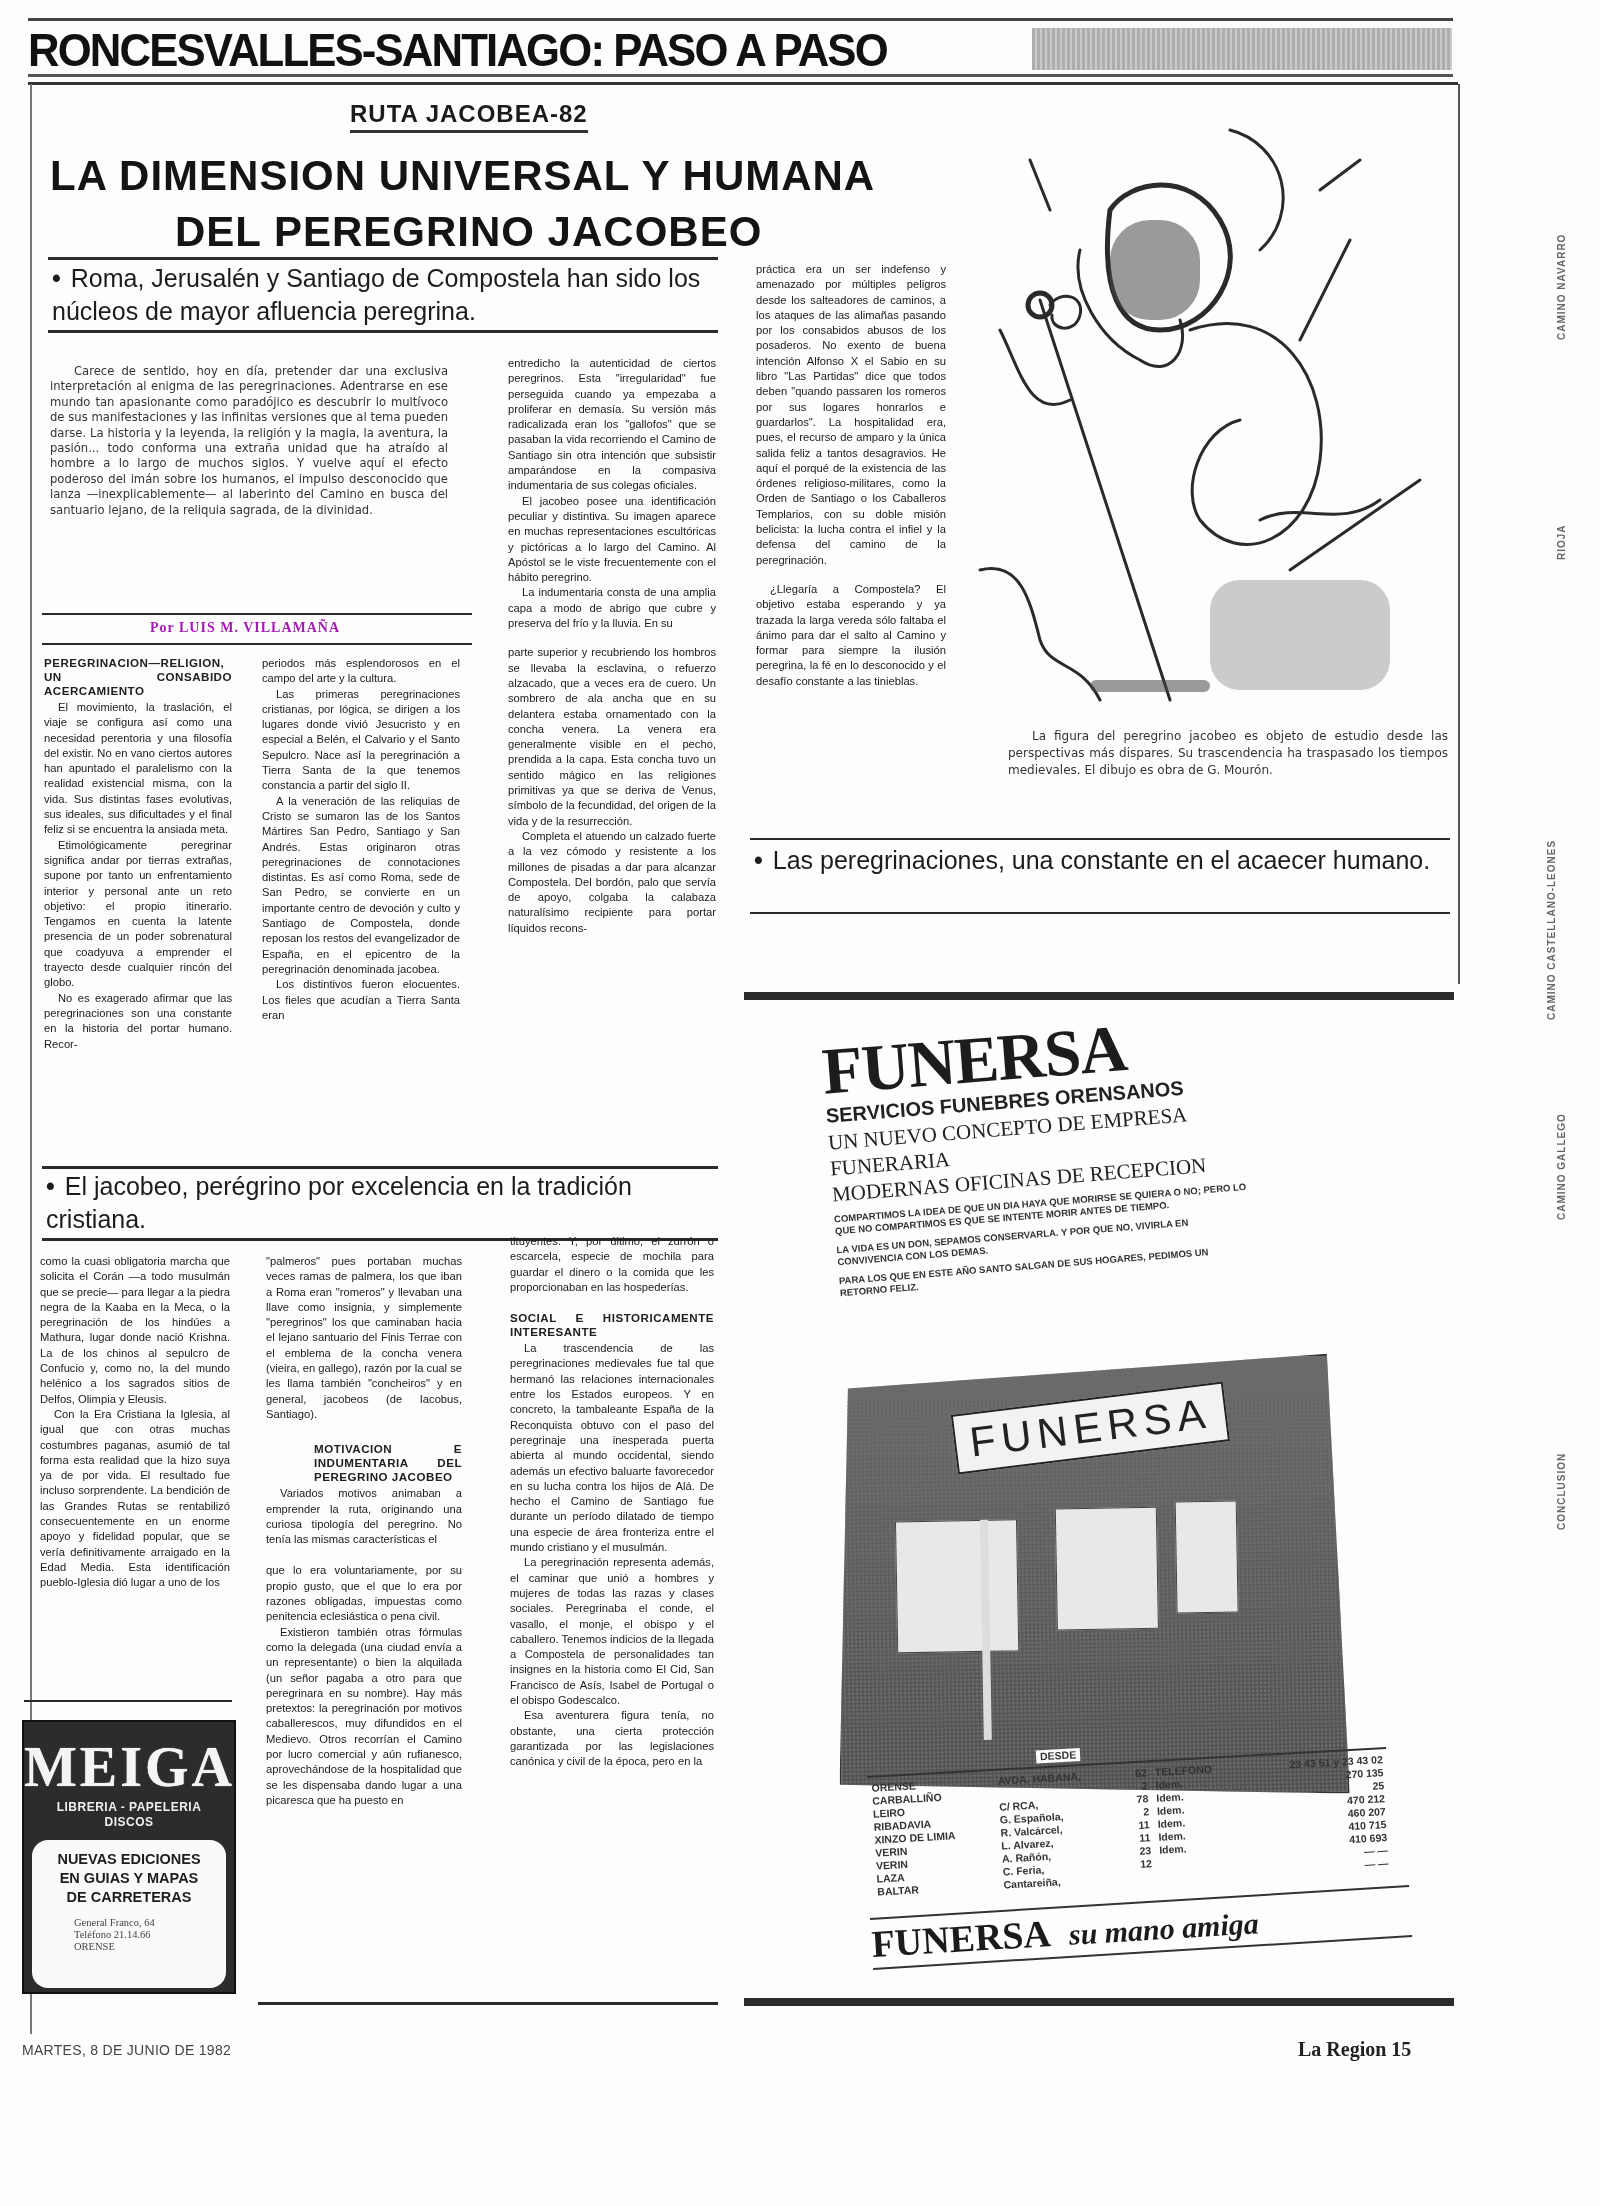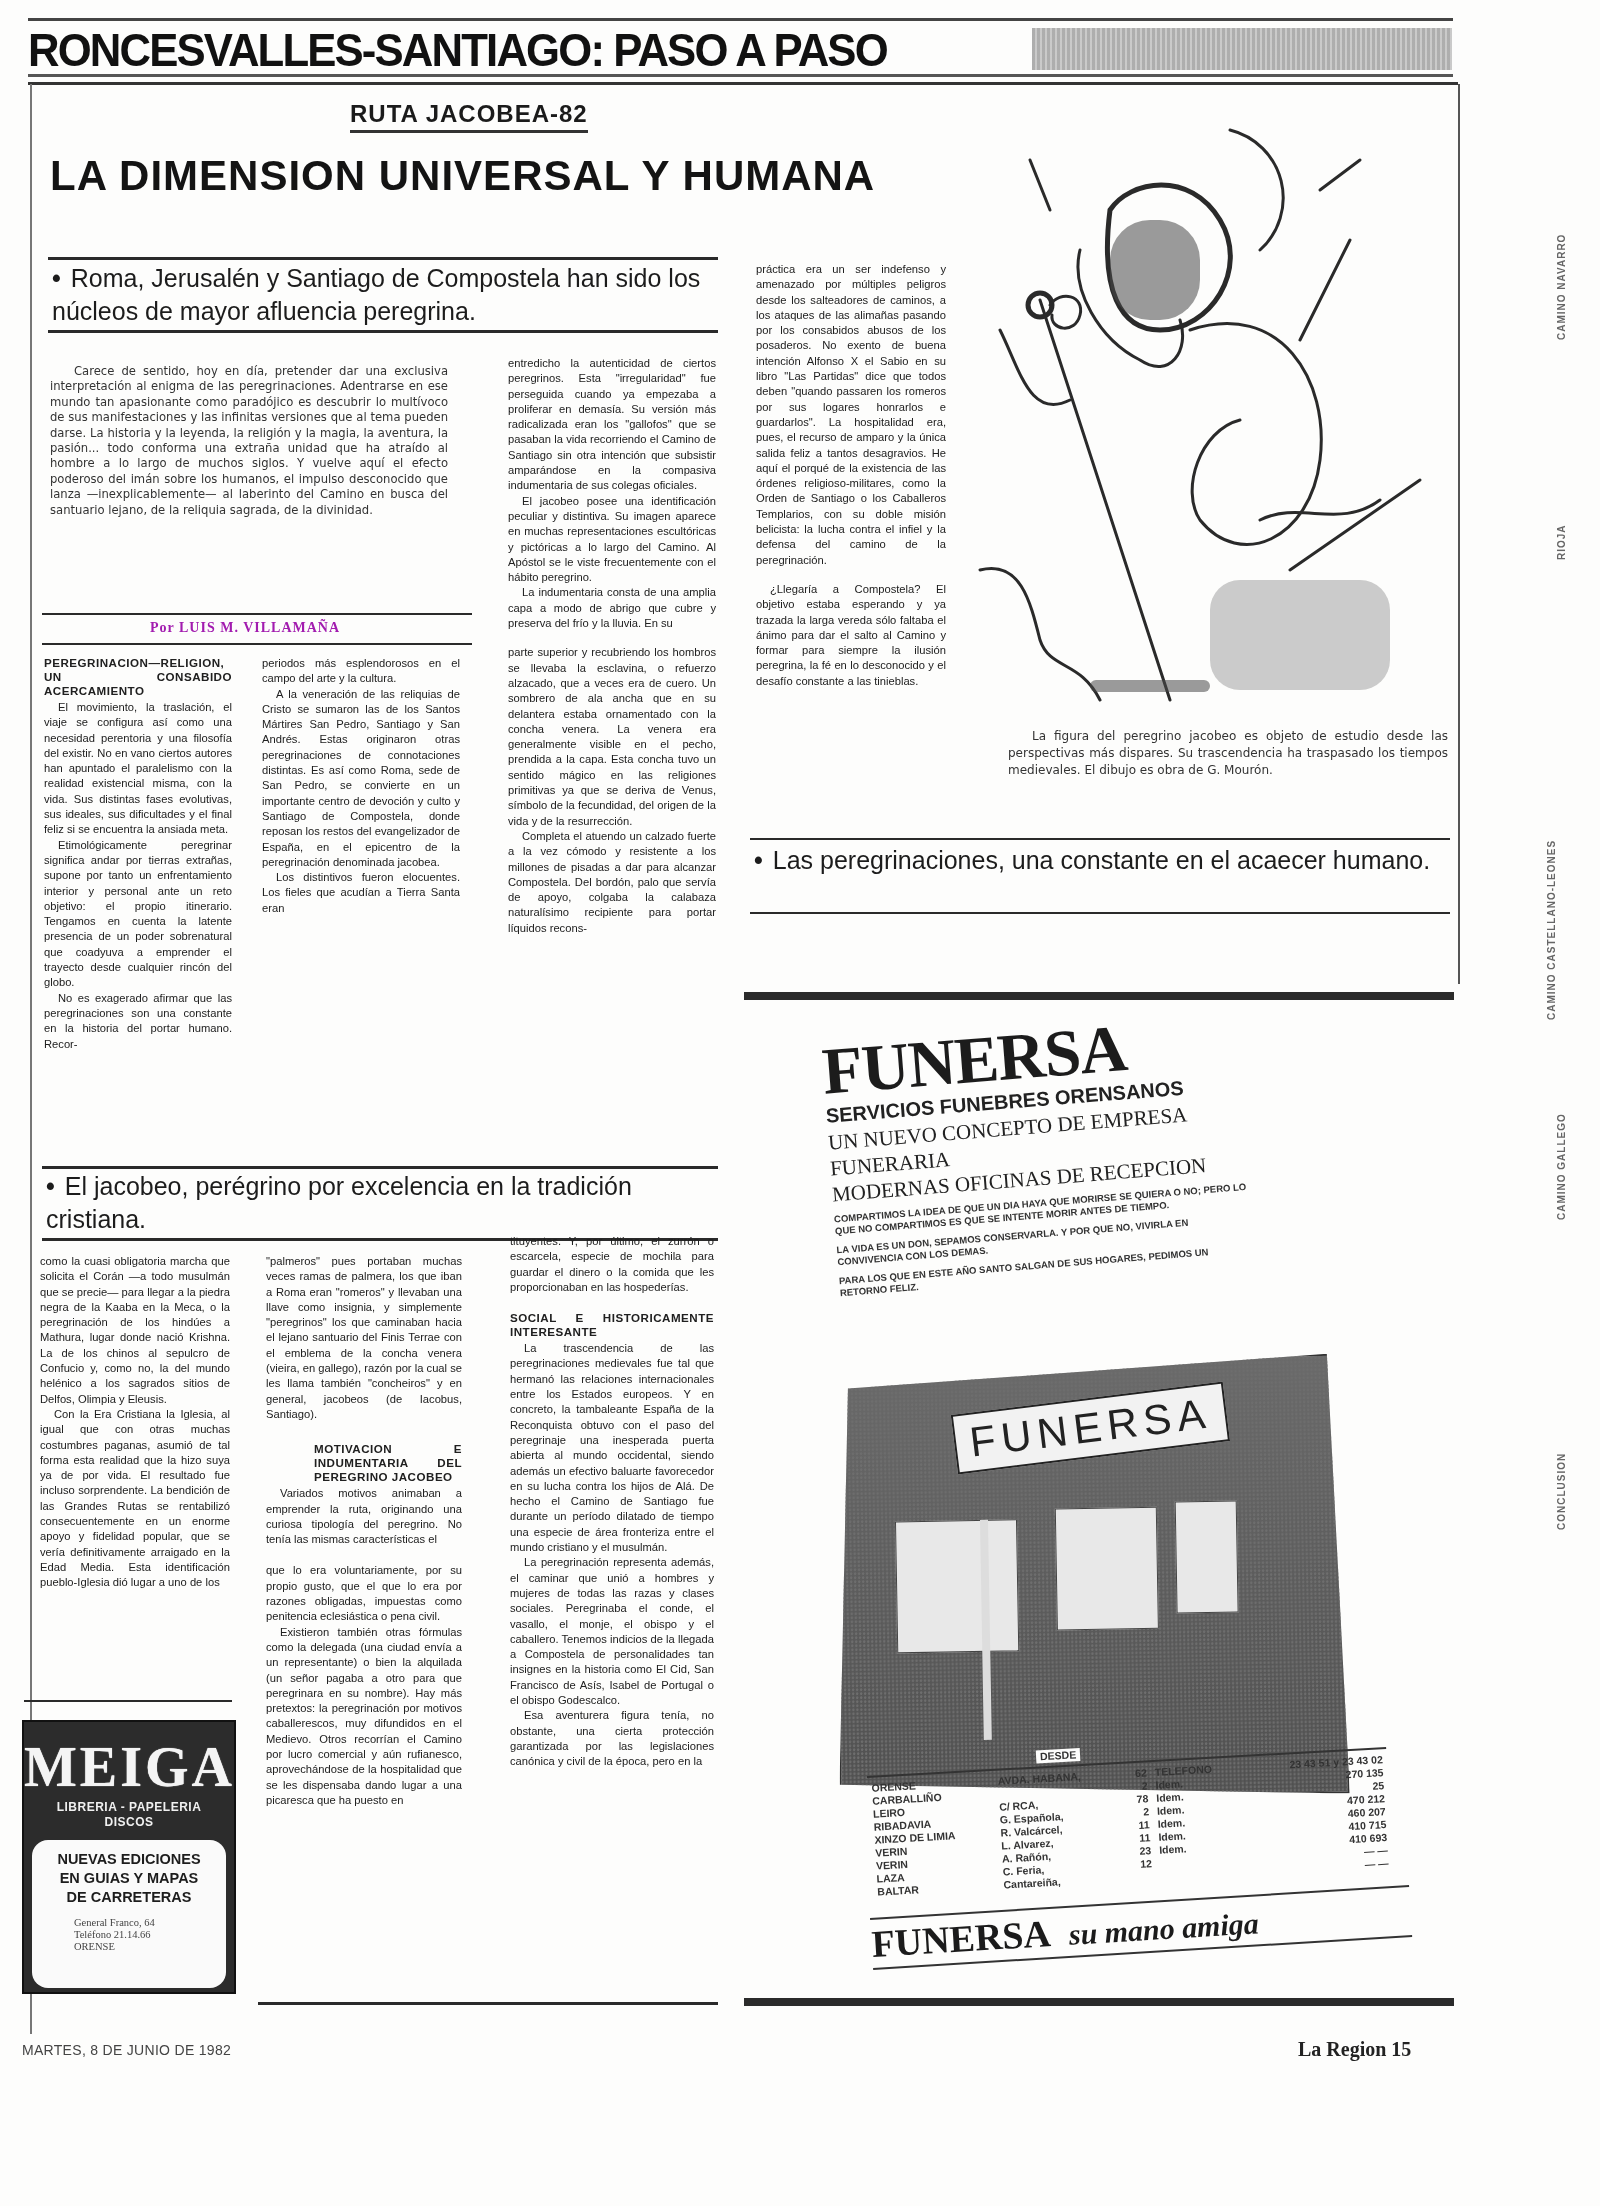--- a/index.html
+++ b/index.html
@@ -59,20 +59,21 @@
 <div class="abs masthead">RONCESVALLES-SANTIAGO: PASO A PASO</div>
 <div class="abs mast-shade"></div>
 <div class="rule" style="left:28px;top:74px;width:1425px;height:3px;background:#555;"></div>
 <div class="rule" style="left:28px;top:82px;width:1430px;height:3px;background:#333;"></div>
 <div class="abs frame-left"></div>
 <div class="abs frame-right"></div>
 
 <div class="abs kicker">RUTA JACOBEA-82</div>
 <div class="abs headline">
   <span>LA DIMENSION UNIVERSAL Y HUMANA</span>
+  <span class="l2">DEL PEREGRINO JACOBEO</span>
 </div>
 
 <div class="rule" style="left:48px;top:257px;width:670px;height:3px;"></div>
 <div class="abs deck" style="left:52px;top:262px;width:660px;">
   <span class="bullet">•</span><span>Roma, Jerusalén y Santiago de Compostela han sido los núcleos de mayor afluencia peregrina.</span>
 </div>
 <div class="rule" style="left:48px;top:330px;width:670px;height:3px;"></div>
 
 <div class="abs lead" style="left:50px;top:364px;width:398px;">
   <p>Carece de sentido, hoy en día, pretender dar una exclusiva interpretación al enigma de las peregrinaciones. Adentrarse en ese mundo tan apasionante como paradójico es descubrir lo multívoco de sus manifestaciones y las infinitas versiones que al tema pueden darse. La historia y la leyenda, la religión y la magia, la aventura, la pasión... todo conforma una extraña unidad que ha atraído al hombre a lo largo de muchos siglos. Y vuelve aquí el efecto poderoso del imán sobre los humanos, el impulso desconocido que lanza —inexplicablemente— al laberinto del Camino en busca del santuario lejano, de la reliquia sagrada, de la divinidad.</p>
@@ -84,20 +85,21 @@
 
 <div class="abs body" style="left:44px;top:656px;width:188px;">
   <div class="subhead">PEREGRINACION—RELIGION, UN CONSABIDO ACERCAMIENTO</div>
   <p>El movimiento, la traslación, el viaje se configura así como una necesidad perentoria y una filosofía del existir. No en vano ciertos autores han apuntado el paralelismo con la realidad existencial misma, con la vida. Sus distintas fases evolutivas, sus ideales, sus dificultades y el final feliz si se encuentra la ansiada meta.</p>
   <p>Etimológicamente peregrinar significa andar por tierras extrañas, supone por tanto un enfrentamiento interior y personal ante un reto objetivo: el propio itinerario. Tengamos en cuenta la latente presencia de un poder sobrenatural que coadyuva a emprender el trayecto desde cualquier rincón del globo.</p>
   <p>No es exagerado afirmar que las peregrinaciones son una constante en la historia del portar humano. Recor-</p>
 </div>
 
 <div class="abs body" style="left:262px;top:656px;width:198px;">
   <p class="noind">periodos más esplendorosos en el campo del arte y la cultura.</p>
+  <p>Las primeras peregrinaciones cristianas, por lógica, se dirigen a los lugares donde vivió Jesucristo y en especial a Belén, el Calvario y el Santo Sepulcro. Nace así la peregrinación a Tierra Santa de la que tenemos constancia a partir del siglo II.</p>
   <p>A la veneración de las reliquias de Cristo se sumaron las de los Santos Mártires San Pedro, Santiago y San Andrés. Estas originaron otras peregrinaciones de connotaciones distintas. Es así como Roma, sede de San Pedro, se convierte en un importante centro de devoción y culto y Santiago de Compostela, donde reposan los restos del evangelizador de España, en el epicentro de la peregrinación denominada jacobea.</p>
   <p>Los distintivos fueron elocuentes. Los fieles que acudían a Tierra Santa eran</p>
 </div>
 
 <div class="abs body" style="left:508px;top:356px;width:208px;">
   <p class="noind">entredicho la autenticidad de ciertos peregrinos. Esta "irregularidad" fue perseguida cuando ya empezaba a proliferar en demasía. Su versión más radicalizada eran los "gallofos" que se pasaban la vida recorriendo el Camino de Santiago sin otra intención que subsistir amparándose en la compasiva indumentaria de sus colegas oficiales.</p>
   <p>El jacobeo posee una identificación peculiar y distintiva. Su imagen aparece en muchas representaciones escultóricas y pictóricas a lo largo del Camino. Al Apóstol se le viste frecuentemente con el hábito peregrino.</p>
   <p>La indumentaria consta de una amplia capa a modo de abrigo que cubre y preserva del frío y la lluvia. En su</p>
   <p class="noind" style="margin-top:14px;">parte superior y recubriendo los hombros se llevaba la esclavina, o refuerzo alzacado, que a veces era de cuero. Un sombrero de ala ancha que en su delantera estaba ornamentado con la concha venera. La venera era generalmente visible en el pecho, prendida a la capa. Esta concha tuvo un sentido mágico en las religiones primitivas ya que se deriva de Venus, símbolo de la fecundidad, del origen de la vida y de la resurrección.</p>
   <p>Completa el atuendo un calzado fuerte a la vez cómodo y resistente a los millones de pisadas a dar para alcanzar Compostela. Del bordón, palo que servía de apoyo, colgaba la calabaza naturalísimo recipiente para portar líquidos recons-</p>

